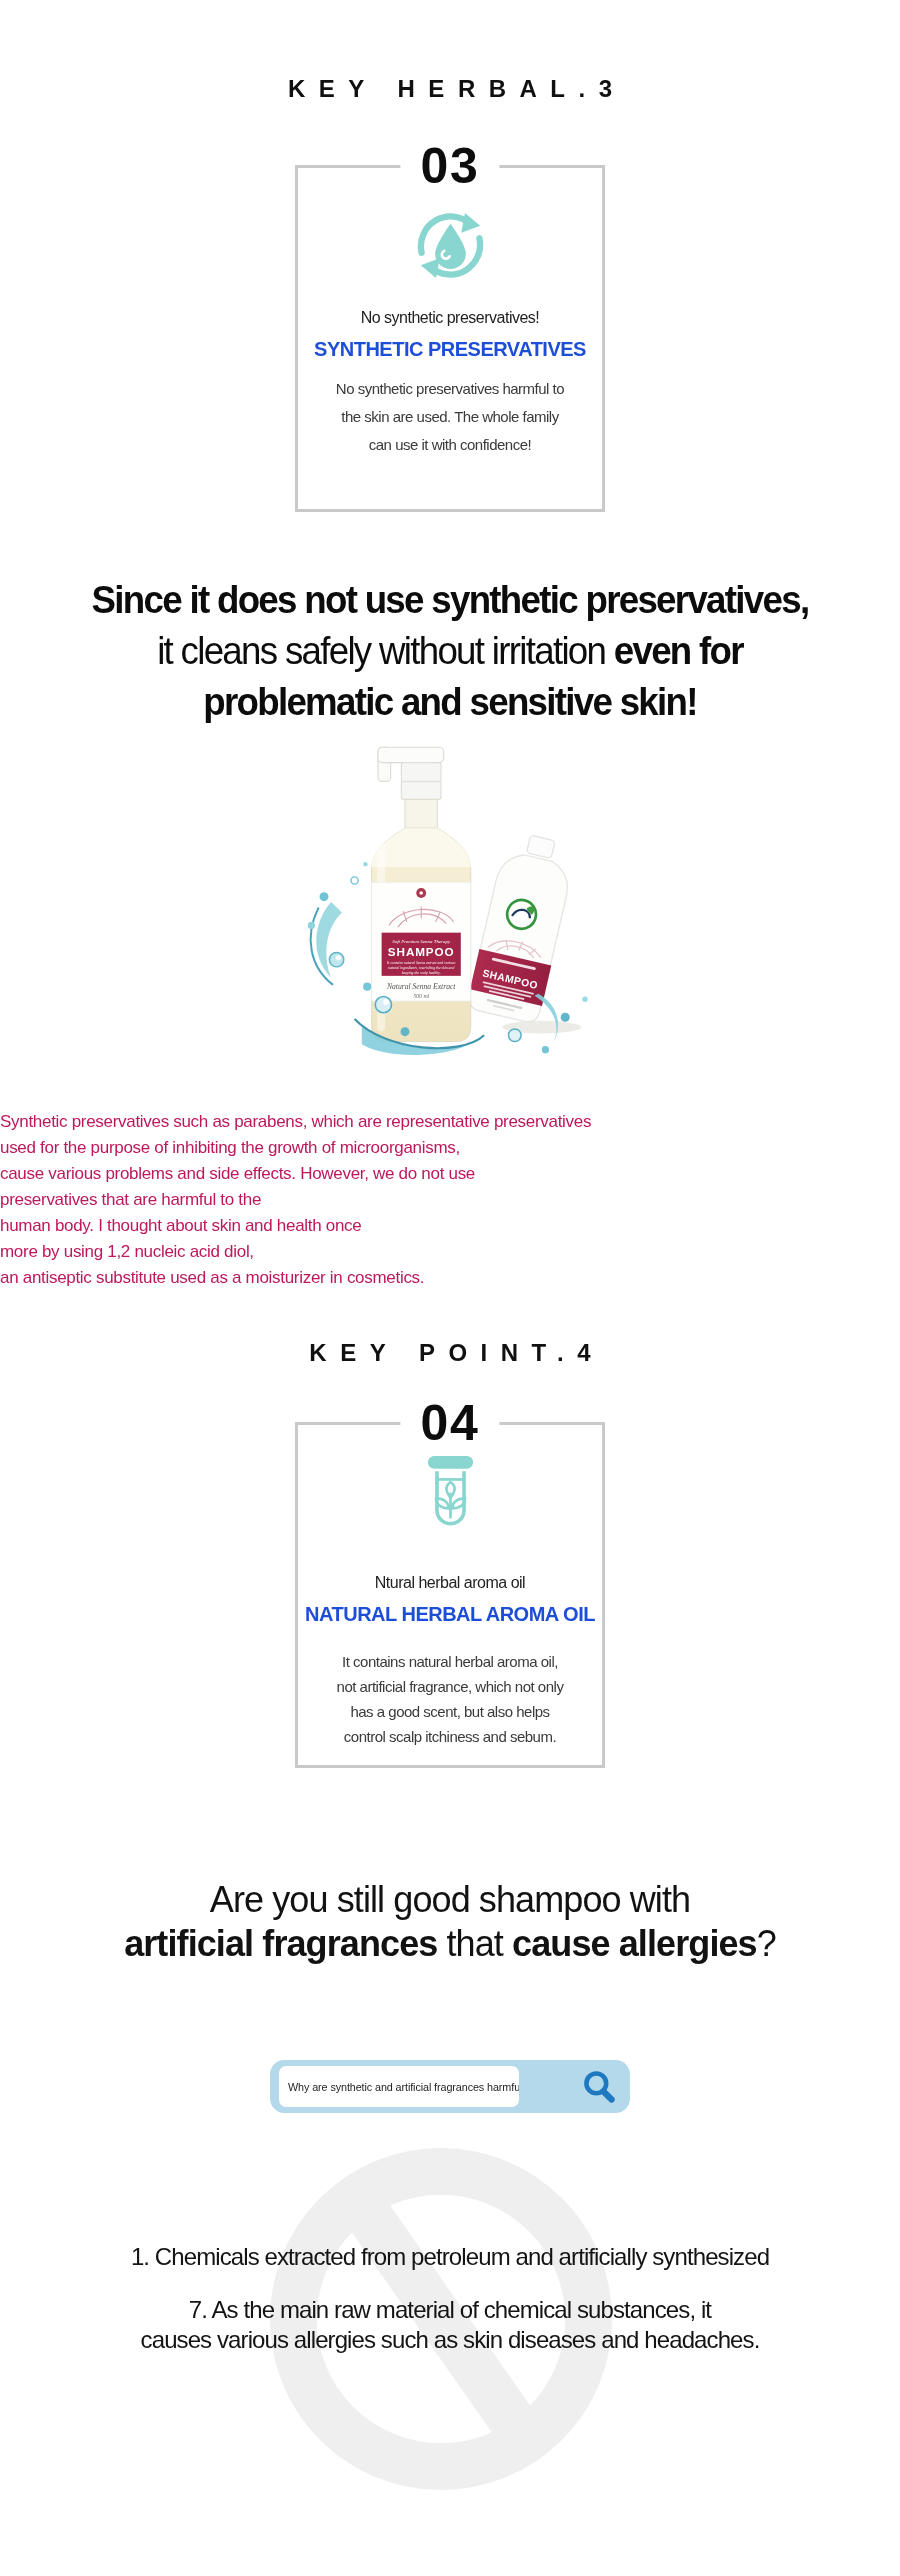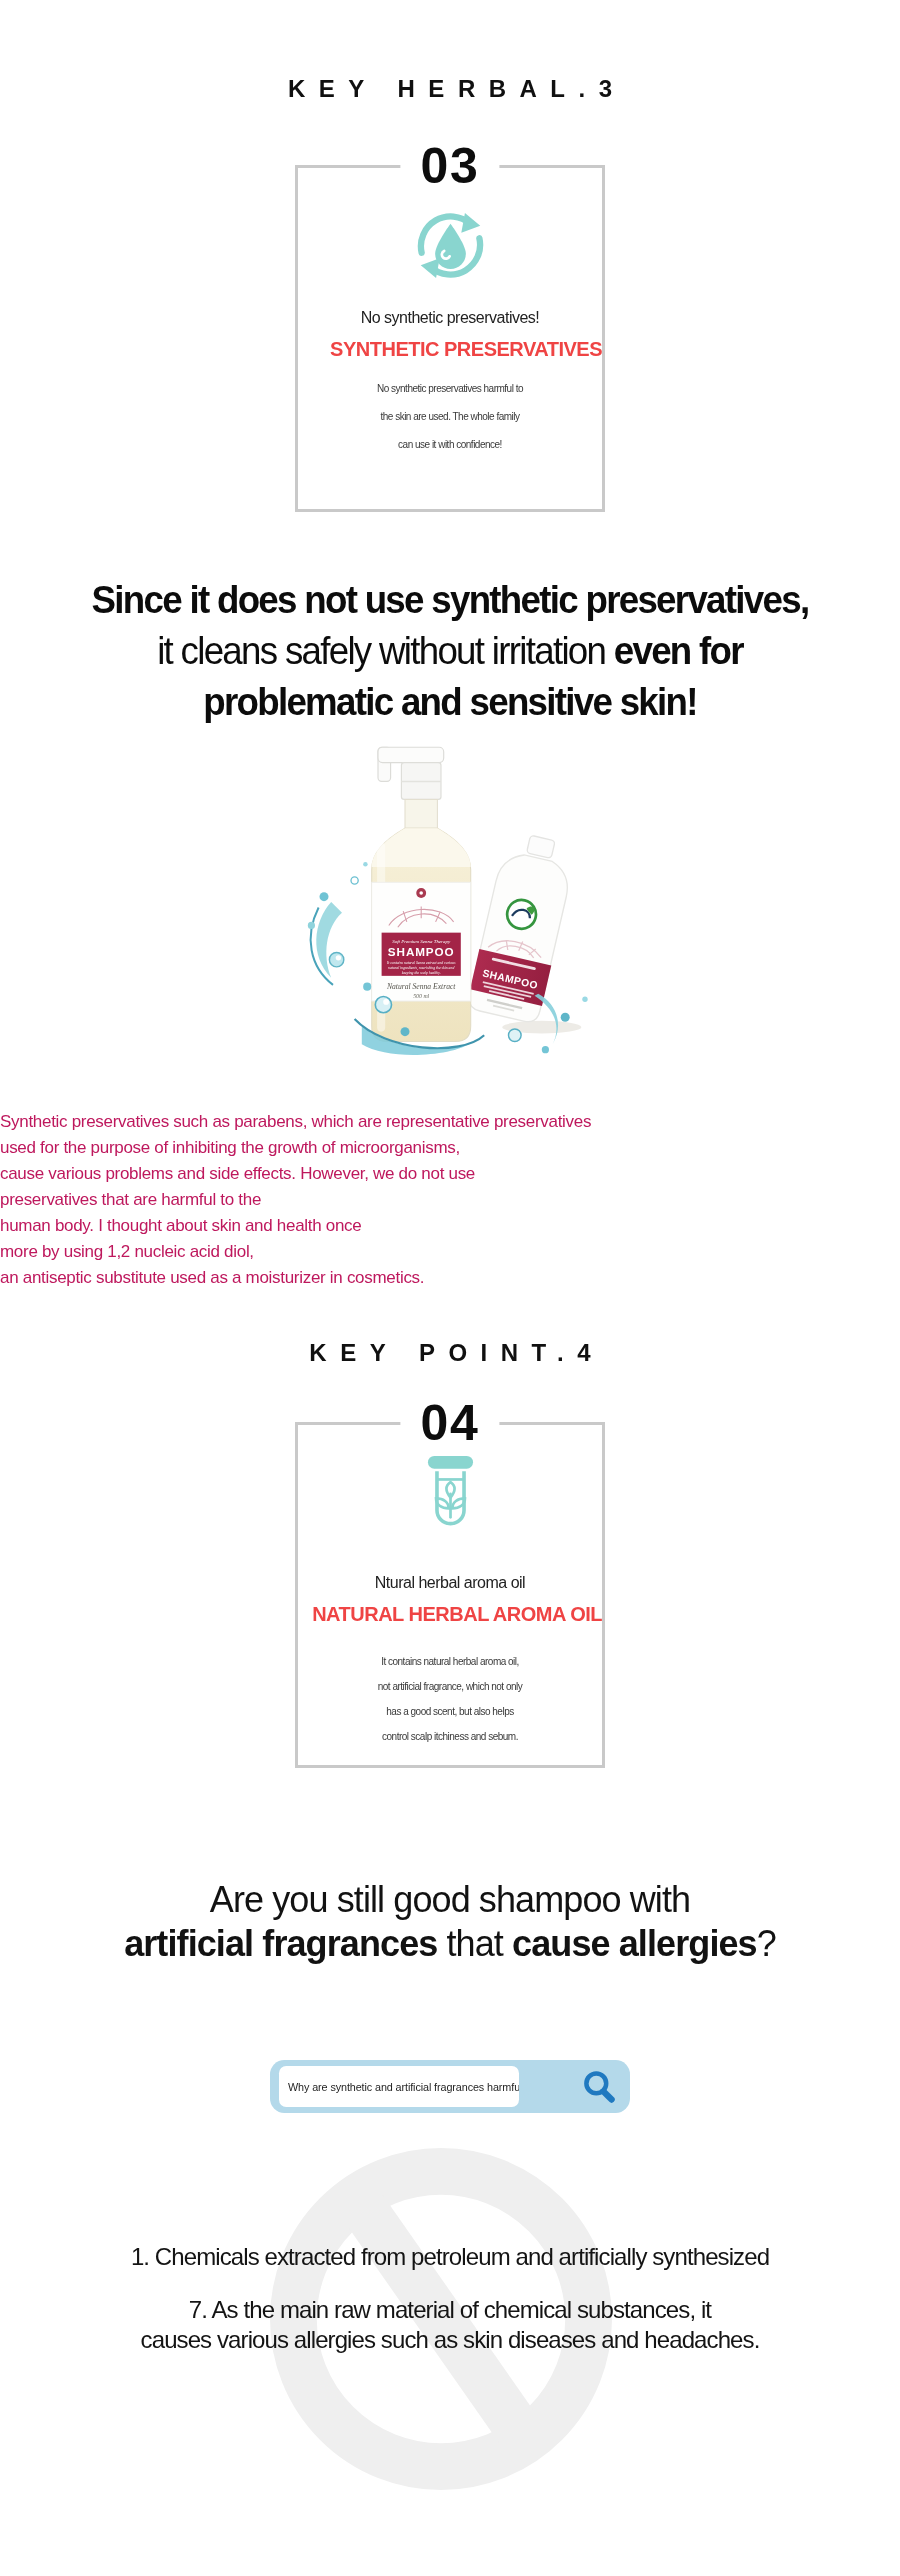--- a/index.html
+++ b/index.html
@@ -32,22 +32,22 @@
     position:absolute;top:-27px;left:50%;transform:translateX(-50%);
     background:#ffffff;padding:0 20px;
     font-size:50px;line-height:50px;font-weight:700;letter-spacing:1.8px;color:#0d0d0d;
   }
   .kp-icon{display:block;margin:0 auto;}
   .box3 .kp-icon{margin-top:36px;}
   .box4 .kp-icon{margin-top:31px;}
   .kp-title{font-size:16px;font-weight:400;color:#222;letter-spacing:-0.5px;line-height:29px;}
   .box3 .kp-title{margin-top:16px;}
   .box4 .kp-title{margin-top:29px;}
-  .kp-subtitle{font-size:20px;font-weight:700;color:#ef4444;letter-spacing:-0.5px;line-height:27px;margin-top:3.6px;text-align:right;}
-  .kp-desc{margin-top:12.6px;font-size:10px;color:#3a3a3a;letter-spacing:-0.5px;}
+  .kp-subtitle{font-size:20px;font-weight:700;color:#1d4ed8;letter-spacing:-0.5px;line-height:27px;margin-top:3.6px;}
+  .kp-desc{margin-top:12.6px;font-size:15px;color:#3a3a3a;letter-spacing:-0.5px;}
   .box3 .kp-desc{line-height:28px;}
   .box4 .kp-desc{margin-top:21.6px;line-height:25px;}
   
   .headline1{
     position:absolute;top:574px;width:100%;text-align:center;
     font-size:39px;line-height:51px;color:#0c0c0c;
     letter-spacing:-1.8px;transform:scaleX(0.94);
   }
   .headline1 .hvy{font-weight:700;}
   .headline1 .reg{font-weight:400;}

